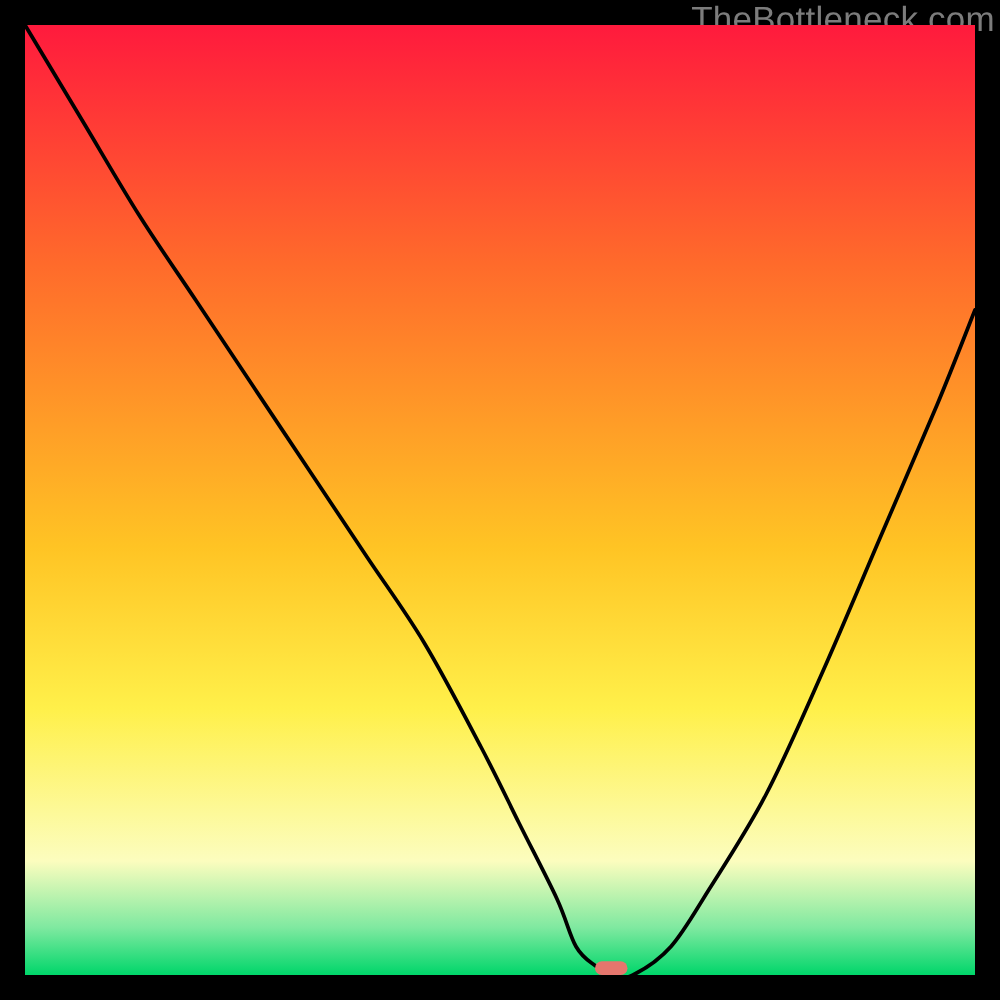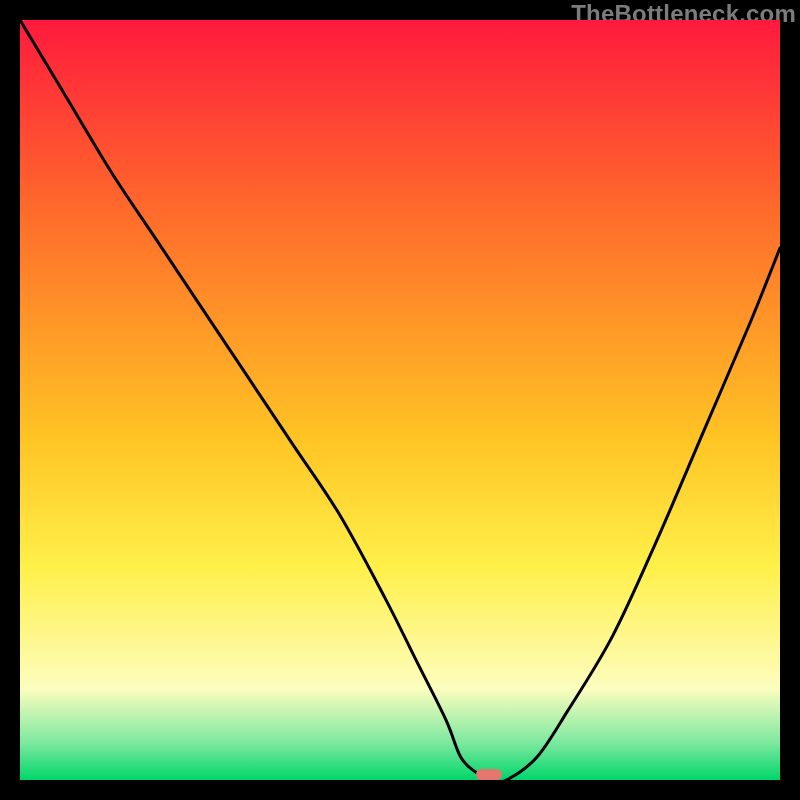--- a/index.html
+++ b/index.html
@@ -42,22 +42,22 @@
   .marker {
     position: absolute;
     background: #E5766D;
     border-radius: 6px;
   }
   .watermark {
     position: absolute;
     top: 0;
     right: 4px;
     color: #7c7c7c;
-    font-size: 24px;
-    font-weight: 700;
+    font-size: 28px;
+    font-weight: 400;
     letter-spacing: 0.2px;
     user-select: none;
   }
 </style>
 </head>
 <body>
 
 <div class="frame">
 
   <div class="watermark" style="color: rgb(124, 124, 124);">TheBottleneck.com</div>

